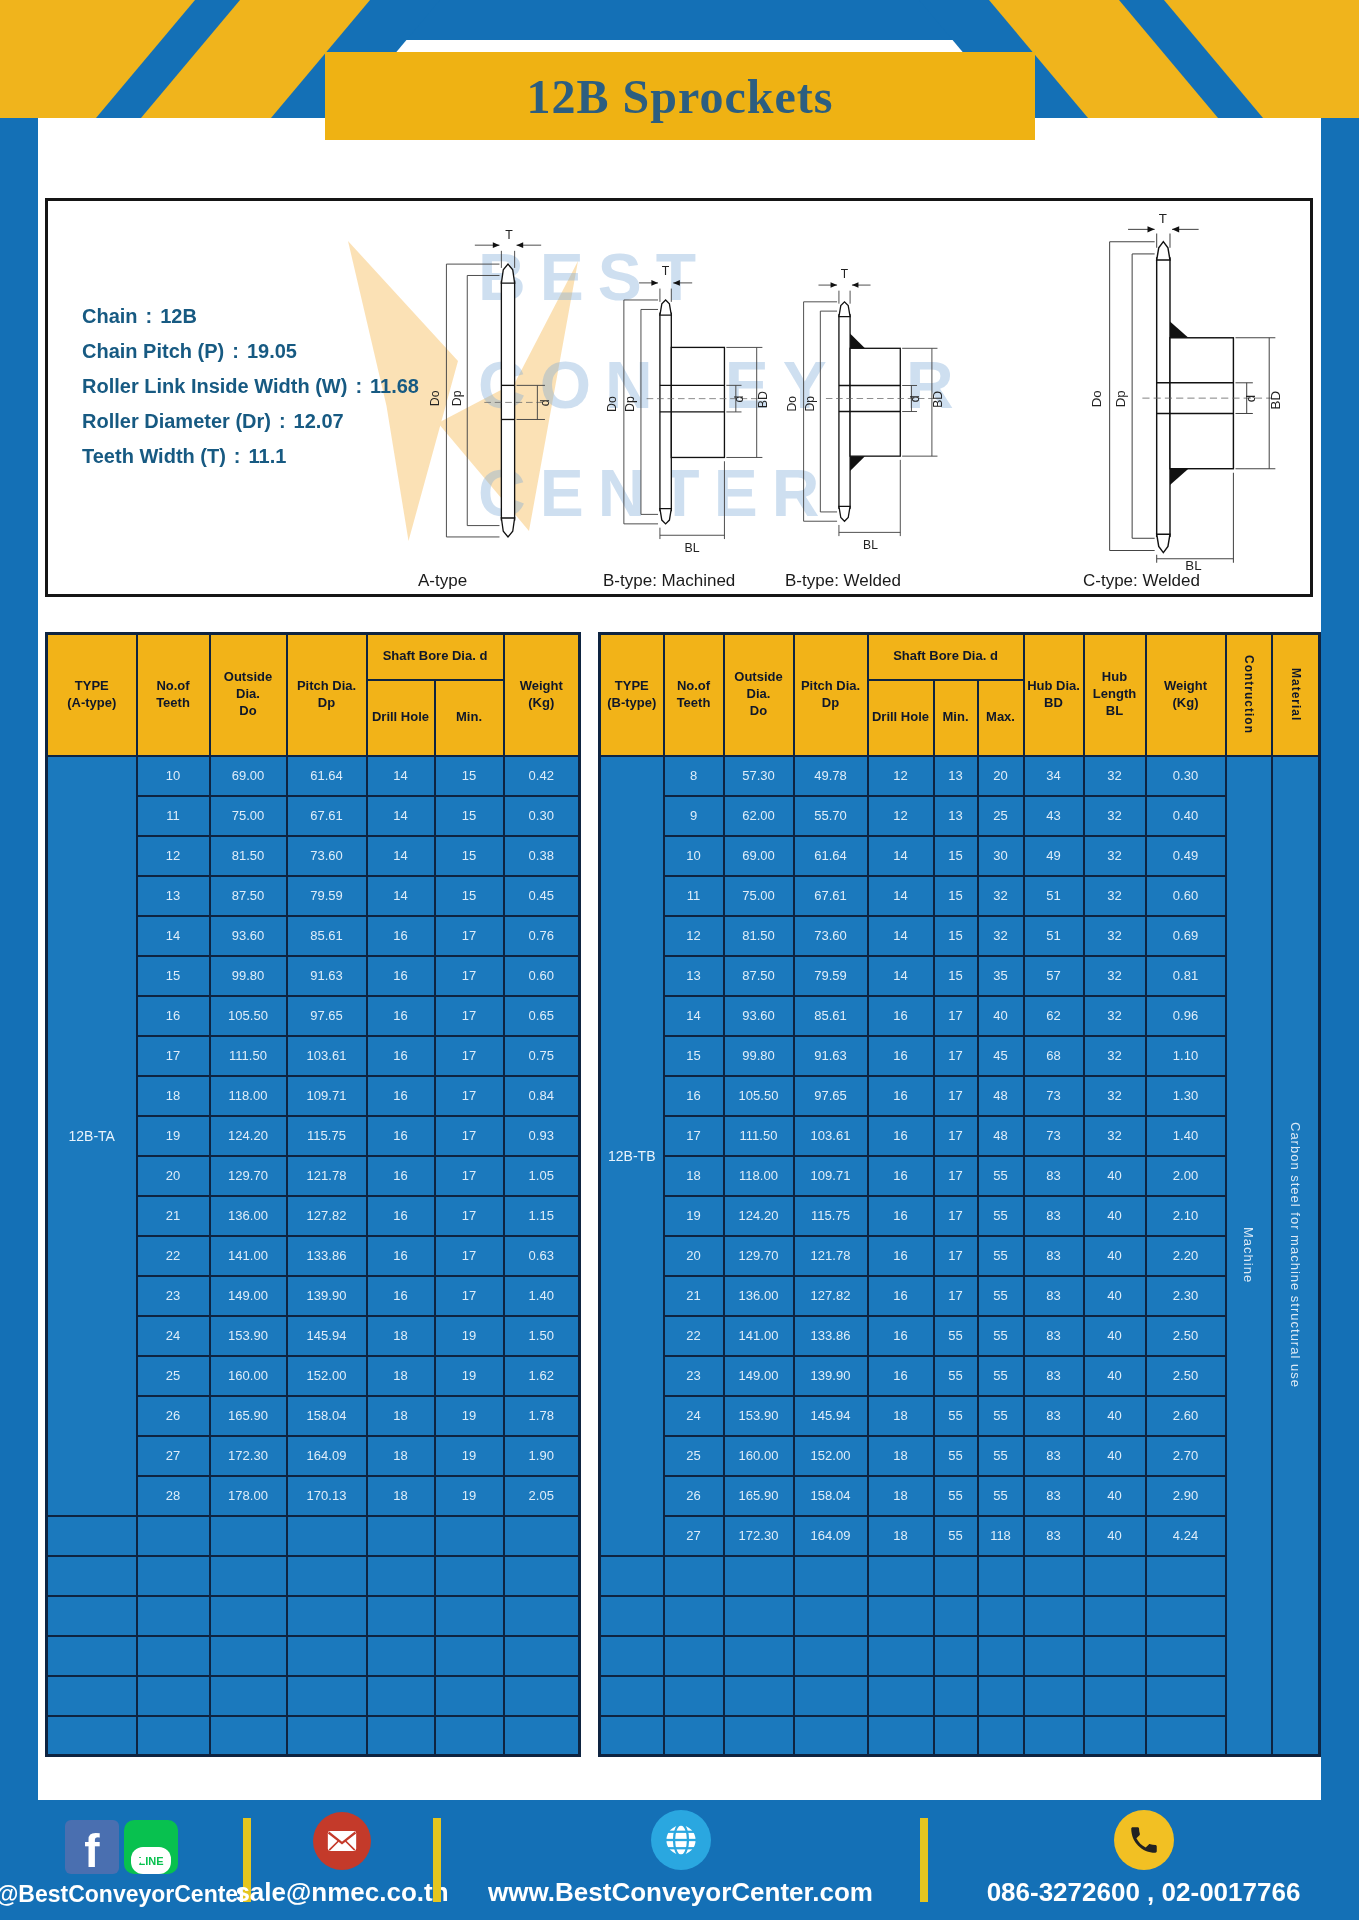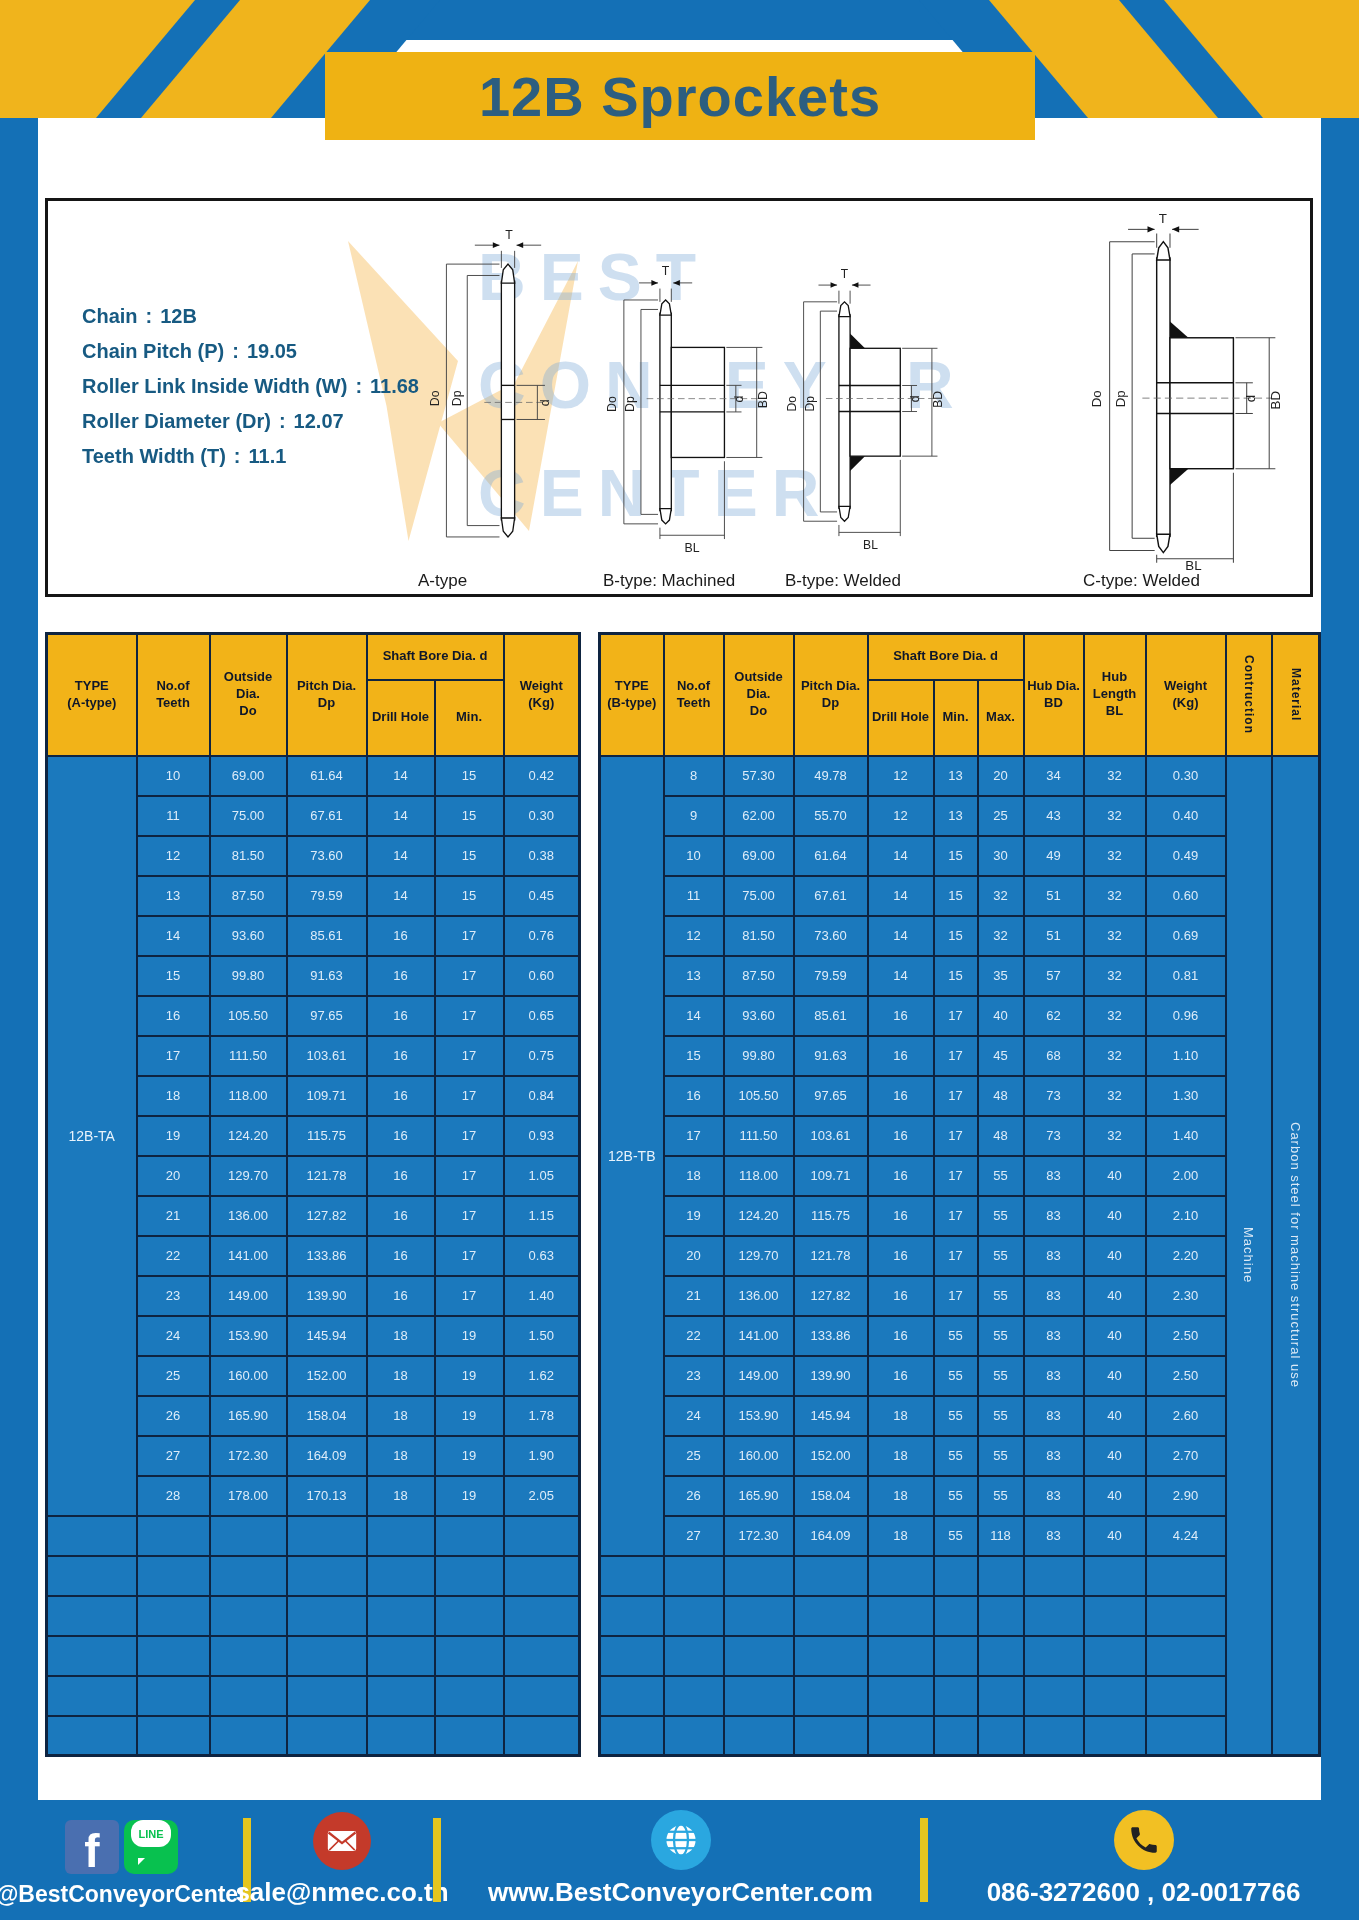--- a/index.html
+++ b/index.html
@@ -11,21 +11,21 @@
   .band-top{position:absolute;top:0;left:0;width:100%;height:40px;background:#1470b6;z-index:4;}
   .corner{position:absolute;top:0;height:118px;background:#1470b6;overflow:hidden;z-index:6;}
   .corner.cl{left:-120px;width:560px;transform:skewX(-40deg);transform-origin:top left;}
   .corner.cr{right:-120px;width:560px;transform:skewX(40deg);transform-origin:top right;}
   .stripe{position:absolute;top:0;height:100%;background:#f0b41c;}
   .cl .st1{left:100px;width:215px;} .cl .st2{left:360px;width:130px;}
   .cr .st1{right:100px;width:215px;} .cr .st2{right:360px;width:130px;}
   
   .title-box{position:absolute;left:325px;top:52px;width:710px;height:88px;background:#efb213;
              display:flex;align-items:center;justify-content:center;z-index:7;}
-  .title-box span{font-size:56px;font-weight:bold;color:#2c5e80;letter-spacing:1px;}
+  .title-box span{font-size:48px;font-weight:bold;color:#2c5e80;letter-spacing:1px;font-family:Liberation Serif, serif;}
   
   .diagram-box{position:absolute;left:45px;top:198px;width:1268px;height:399px;background:#fff;
                border:3px solid #151515;box-sizing:border-box;z-index:7;}
   .specs{position:absolute;left:34px;top:98px;color:#175a82;font-size:20px;font-weight:bold;
          line-height:35px;z-index:3;white-space:nowrap;}
   .s-colon{padding:0 8px;}
   .watermark{position:absolute;left:430px;top:22px;width:640px;height:350px;z-index:1;
              text-align:left;color:rgba(125,170,215,0.38);font-weight:bold;
              font-size:66px;line-height:108px;letter-spacing:14px;pointer-events:none;}
   .wm-orange{position:absolute;left:300px;top:40px;width:230px;height:300px;z-index:0;opacity:.33;}
@@ -62,21 +62,21 @@
         gap:7px;padding-bottom:12px;box-sizing:border-box;}
   .fs1{width:243px;} .fs2{width:182px;} .fs3{width:479px;} .fs4{width:431px;}
   .fdiv{width:8px;height:84px;background:#e5c51f;align-self:center;}
   .ficons{display:flex;gap:5px;align-items:center;}
   .ftext{color:#fff;font-size:26px;font-weight:bold;white-space:nowrap;}
   .fs1 .ftext{font-size:23px;}
   .fb-icon{width:54px;height:54px;background:#4a6fb0;border-radius:6px;color:#fff;
            font-weight:bold;font-size:46px;display:flex;align-items:flex-end;
            justify-content:center;line-height:0.95;overflow:hidden;}
   .line-icon{width:54px;height:54px;background:#08c14f;border-radius:10px;position:relative;
-             display:flex;align-items:flex-start;justify-content:center;}
+             display:flex;align-items:flex-end;justify-content:center;}
   .line-bubble{width:40px;height:27px;background:#fff;border-radius:12px;display:flex;
                align-items:center;justify-content:center;font-size:11px;font-weight:bold;color:#08c14f;}
   .line-tail{position:absolute;left:14px;bottom:9px;width:0;height:0;
              border-left:7px solid #fff;border-bottom:7px solid transparent;}
   .round-icon{border-radius:50%;display:flex;align-items:center;justify-content:center;}
   .mail-icon{width:58px;height:58px;background:#c43a2a;}
   .globe-icon{width:60px;height:60px;background:#2aa7e0;}
   .phone-icon{width:60px;height:60px;background:#f2c023;}
 </style>
 </head>

